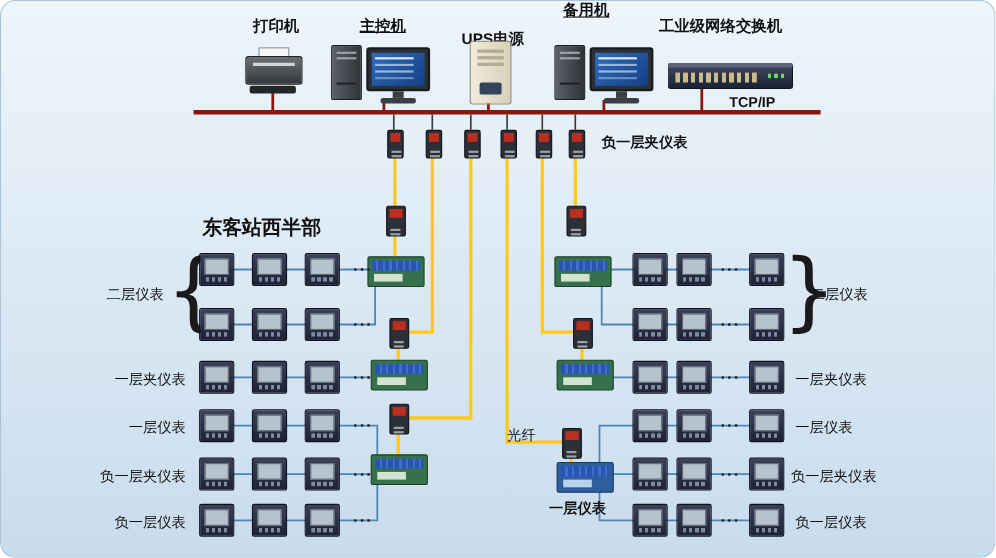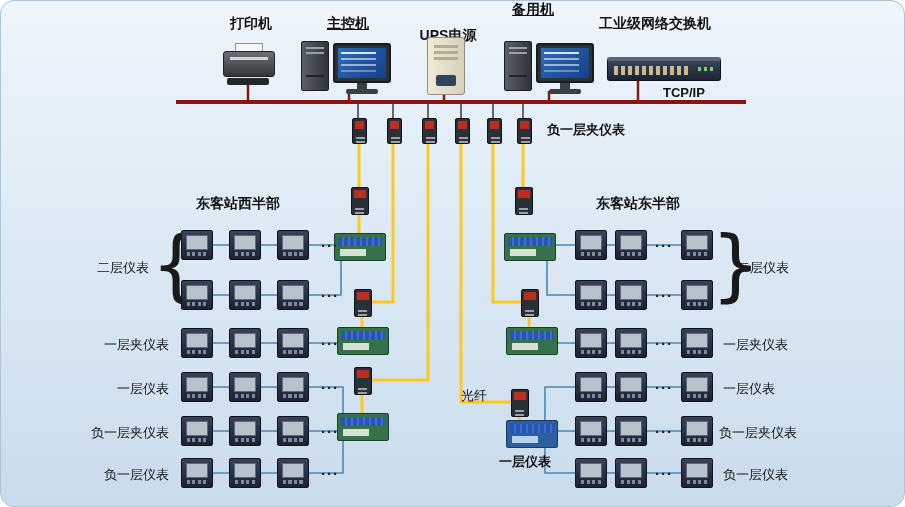--- a/index.html
+++ b/index.html
@@ -6,21 +6,21 @@
   .canvas{
     position:relative;width:905px;height:507px;overflow:hidden;
     border-radius:14px;border:1px solid #aac4da;box-sizing:border-box;
     background:linear-gradient(180deg,#eef5fb 0%,#ddeaf5 45%,#c9dcec 100%);
   }
   .wires{position:absolute;left:0;top:0;}
 
   
   .dev-label{position:absolute;font-size:14px;font-weight:bold;color:#111;text-align:center;white-space:nowrap;}
   .small-label{position:absolute;font-size:13px;font-weight:600;color:#111;white-space:nowrap;}
-  .section-header{position:absolute;width:124px;text-align:center;font-size:14px;font-weight:bold;color:#111;}
+  .section-header{position:absolute;width:124px;text-align:center;font-size:18px;font-weight:bold;color:#111;}
   .row-label{position:absolute;width:82px;font-size:13px;color:#111;white-space:nowrap;}
   .row-label.west{text-align:right;}
   .row-label.east{text-align:left;width:90px;}
   .brace{position:absolute;font-size:78px;line-height:88px;font-weight:400;color:#1a1a1a;font-family:"DejaVu Sans",sans-serif;}
 
   
   .printer{position:absolute;width:50px;height:42px;}
   .pr-paper{position:absolute;left:12px;top:0;width:26px;height:10px;background:#f7f7f7;border:1px solid #8d9399;}
   .pr-body{position:absolute;left:0;top:8px;width:50px;height:24px;background:linear-gradient(#6a6f74,#34383c);border:1px solid #202326;border-radius:3px;}
   .pr-body::after{content:"";position:absolute;left:6px;top:5px;width:38px;height:3px;background:#cfd5da;}
@@ -159,21 +159,20 @@
 
   <div class="conv sm" style="left:351px;top:117px;"></div>
   <div class="conv sm" style="left:386px;top:117px;"></div>
   <div class="conv sm" style="left:421px;top:117px;"></div>
   <div class="conv sm" style="left:454px;top:117px;"></div>
   <div class="conv sm" style="left:486px;top:117px;"></div>
   <div class="conv sm" style="left:516px;top:117px;"></div>
   <div class="small-label" style="left:546px;top:120px;">负一层夹仪表</div>
 
   <div class="section-header" style="left:175px;top:194px;">东客站西半部</div>
-  <div class="section-header" style="left:575px;top:194px;">东客站东半部</div>
 
   <div class="brace" style="left:150px;top:220px;">{</div>
   <div class="brace" style="left:710px;top:220px;">}</div>
 
   <div class="row-label west" style="left:66px;top:258px;">二层仪表</div>
   <div class="row-label west" style="left:86px;top:335px;">一层夹仪表</div>
   <div class="row-label west" style="left:86px;top:379px;">一层仪表</div>
   <div class="row-label west" style="left:86px;top:423px;">负一层夹仪表</div>
   <div class="row-label west" style="left:86px;top:465px;">负一层仪表</div>
 

